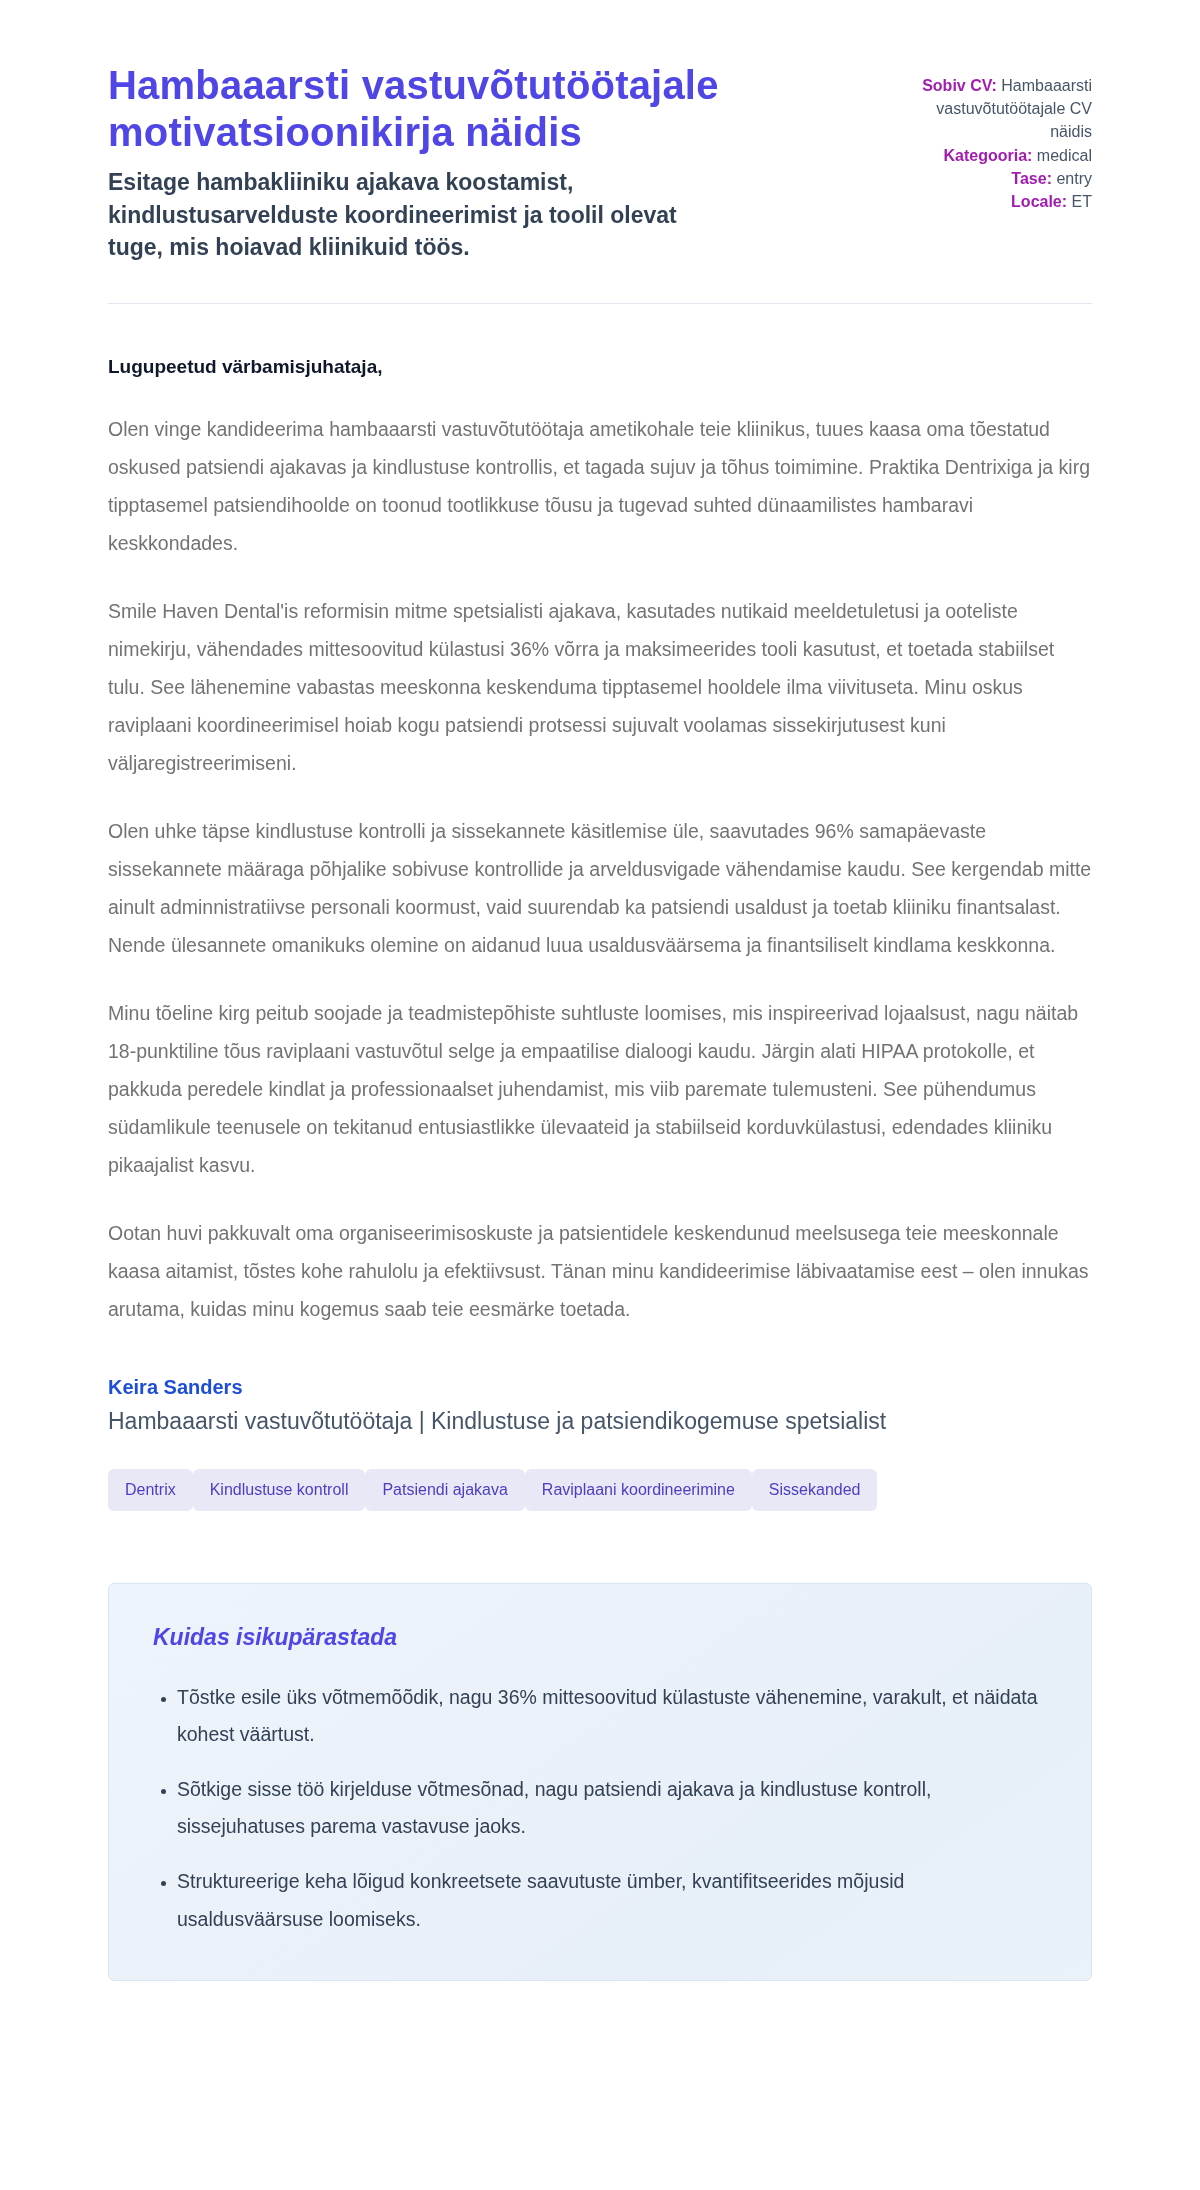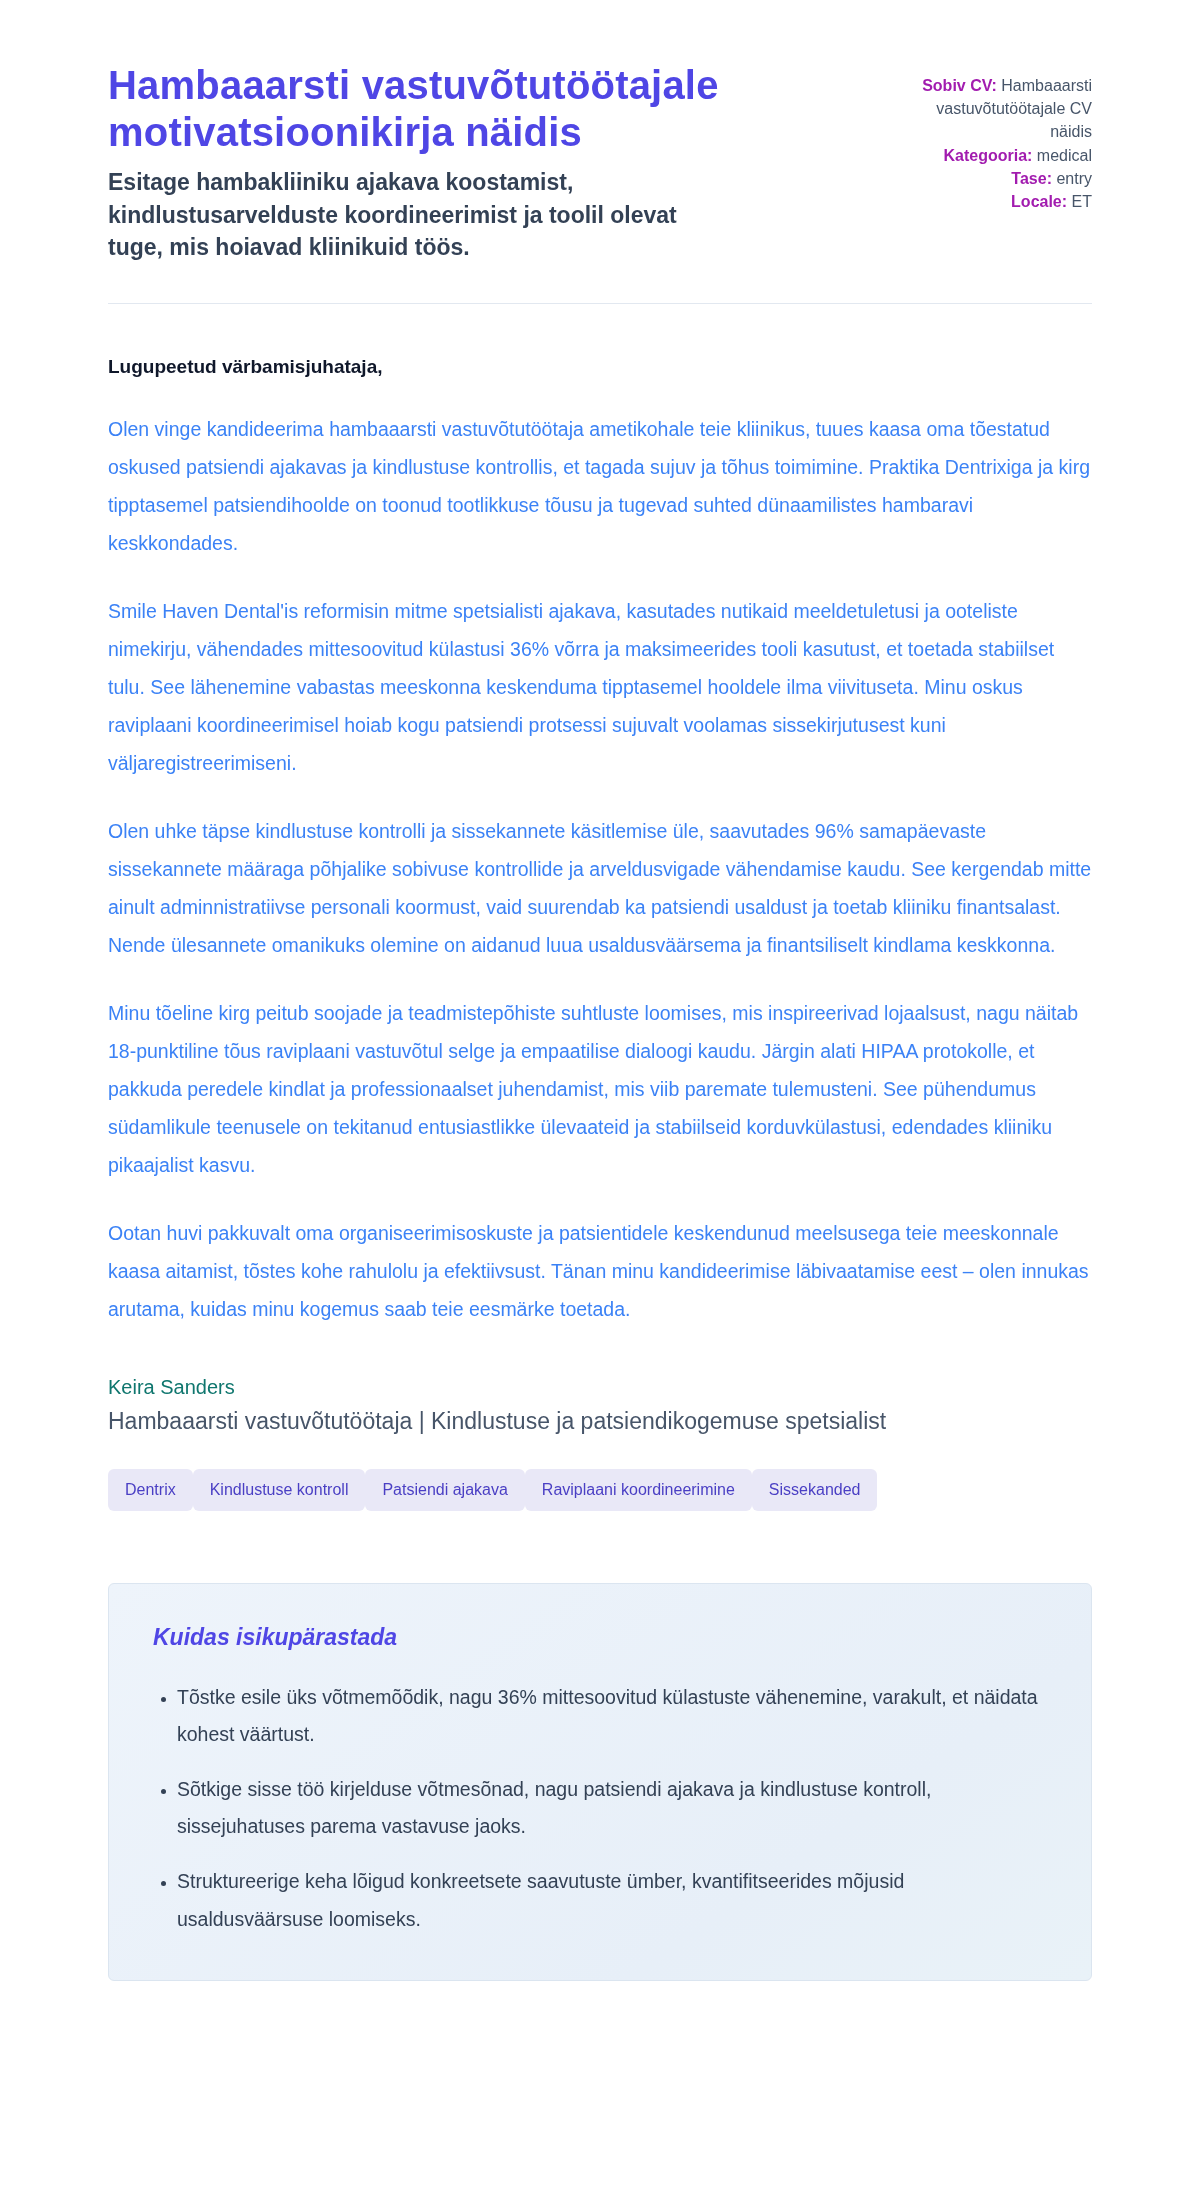--- a/index.html
+++ b/index.html
@@ -41,25 +41,25 @@
   .greeting {
     margin-top: 52px;
     font-size: 19px;
     font-weight: 700;
     color: #0f172a;
   }
   .letter-body { margin-top: 32px; }
   .letter-body p {
     font-size: 19.5px;
     line-height: 1.95;
-    color: #3b82f6;
+    color: #737373;
     margin-bottom: 30px;
   }
   .signature { margin-top: 48px; }
-  .signature-name { font-size: 20px; font-weight: 400; color: #0f766e; }
+  .signature-name { font-size: 20px; font-weight: 700; color: #1d4ed8; }
   .signature-title { margin-top: 9px; font-size: 23px; color: #475569; }
 
   
   .tags { margin-top: 34px; display: flex; flex-wrap: wrap; }
   .tag {
     display: inline-block;
     background: #e9e8f7;
     color: #4a3fc4;
     font-size: 16px;
     padding: 12px 17px;

